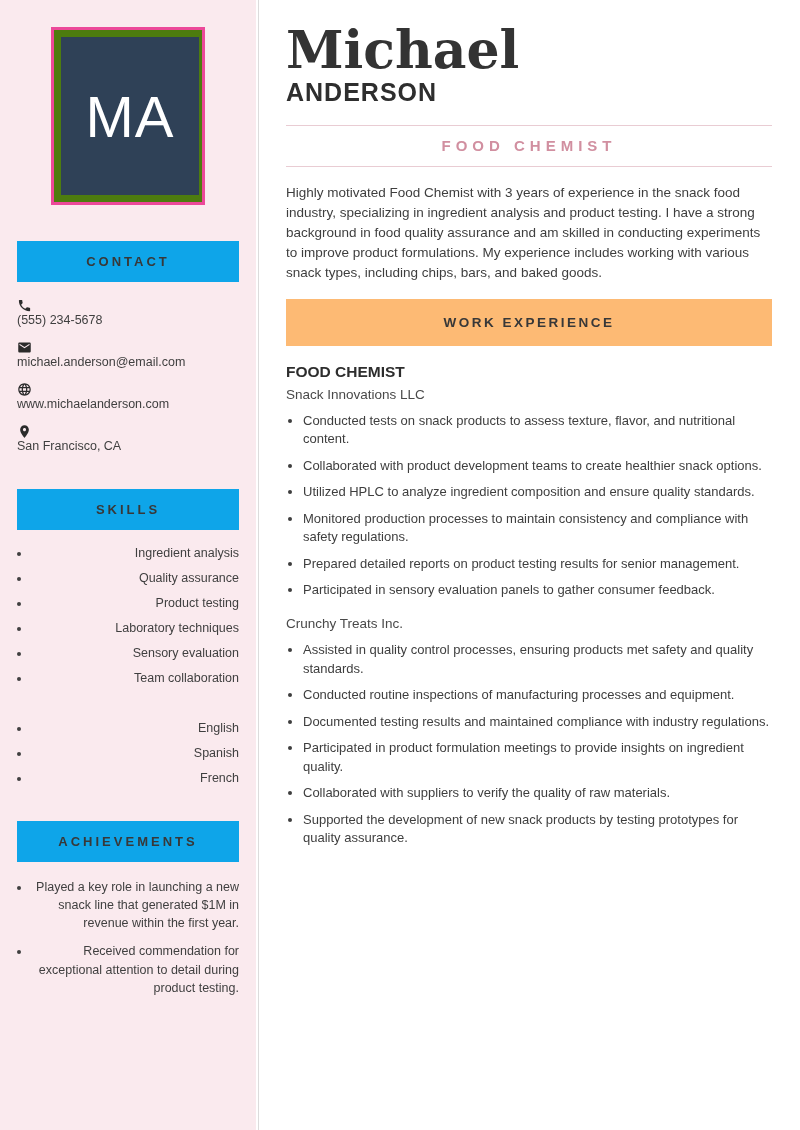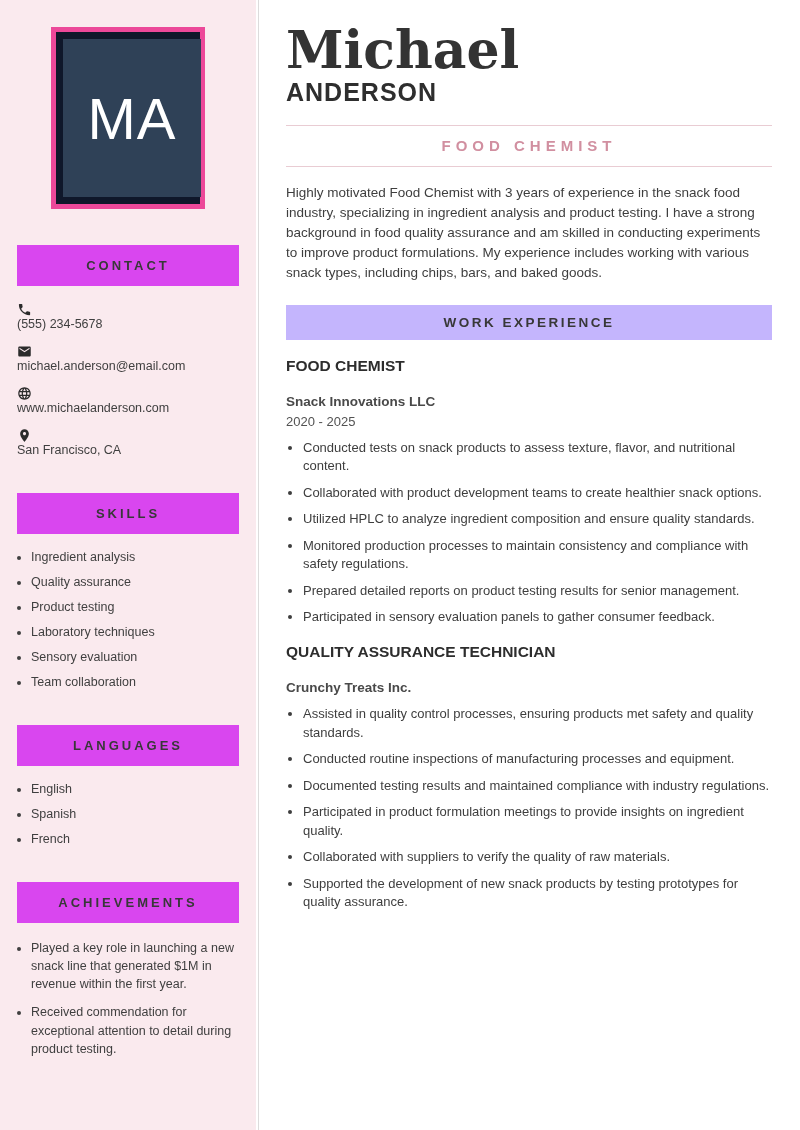--- a/index.html
+++ b/index.html
@@ -22,39 +22,39 @@
   }
   .v-divider {
     position: absolute;
     left: 258px; top: 0;
     width: 1px; height: 1130px;
     background: #dcdcdc;
   }
   .monogram-frame {
     width: 154px;
     margin: 0 auto;
-    background: #0f172a;
-    border: 5px solid #ec4899;
+    background: #4d7c0f;
+    border: 3px solid #ec4899;
     padding: 7px;
   }
   .monogram-box {
     width: 138px; height: 158px;
     background: #2f4157;
     display: flex; align-items: center; justify-content: center;
   }
   .monogram-text {
     color: #ffffff;
     font-size: 58px;
     font-weight: 500;
     letter-spacing: 1px;
   }
   .side-section { margin-top: 36px; }
   .side-header {
     margin: 0 17px;
-    background: #d946ef;
+    background: #0ea5e9;
     text-align: center;
     font-size: 13px;
     font-weight: 700;
     letter-spacing: 3px;
     color: #383838;
     padding: 13px 4px;
   }
   .contact-list { margin: 16px 17px 0 17px; }
   .contact-row {
     display: flex; 
@@ -72,20 +72,21 @@
 
   .side-list {
     margin: 16px 17px 0 17px;
     padding-left: 14px;
     list-style: disc;
   }
   .side-list li {
     font-size: 12.5px;
     color: #3f3f3f;
     margin-bottom: 11px;
+    text-align: right;
   }
   .edu-text {
     margin: 14px 17px 0 17px;
     font-size: 12.5px;
     font-weight: 700;
     color: #333333;
     line-height: 1.45;
     letter-spacing: 0.2px;
   }
   .ach-list li { line-height: 1.45; margin-bottom: 10px; }
@@ -124,40 +125,39 @@
     font-weight: 700;
     letter-spacing: 5px;
   }
   .summary {
     margin-top: 16px;
     font-size: 13.5px;
     line-height: 1.48;
     color: #3e3e3e;
   }
   .work-band {
-    margin-top: 22px;
-    background: #c4b5fd;
+    margin-top: 16px;
+    background: #fdba74;
     text-align: center;
-    padding: 10px 0;
+    padding: 16px 0;
     font-size: 13.5px;
     font-weight: 700;
     letter-spacing: 2.5px;
     color: #383838;
   }
   .job { margin-top: 17px; }
   .job-title {
     font-size: 15.5px;
     font-weight: 700;
     color: #2d2d2d;
   }
   .job-company {
     font-size: 13.5px;
     color: #494949;
-    margin-top: 19px;
-    font-weight: bold;
+    margin-top: 6px;
   }
   .job-dates {
     font-size: 13px;
     color: #525252;
     margin-top: 5px;
   }
   .job-bullets {
     margin-top: 10px;
     padding-left: 17px;
     list-style: disc;
@@ -224,21 +224,20 @@
       <li>Ingredient analysis</li>
       <li>Quality assurance</li>
       <li>Product testing</li>
       <li>Laboratory techniques</li>
       <li>Sensory evaluation</li>
       <li>Team collaboration</li>
     </ul>
   </div>
 
   <div class="side-section">
-    <div class="side-header">LANGUAGES</div>
     <ul class="side-list">
       <li>English</li>
       <li>Spanish</li>
       <li>French</li>
     </ul>
   </div>
 
 
   <div class="side-section">
     <div class="side-header">ACHIEVEMENTS</div>
@@ -262,33 +261,31 @@
     <span class="role">FOOD CHEMIST</span>
   </div>
 
   <p class="summary">Highly motivated Food Chemist with 3 years of experience in the snack food industry, specializing in ingredient analysis and product testing. I have a strong background in food quality assurance and am skilled in conducting experiments to improve product formulations. My experience includes working with various snack types, including chips, bars, and baked goods.</p>
 
   <div class="work-band">WORK EXPERIENCE</div>
 
   <div class="job">
     <div class="job-title">FOOD CHEMIST</div>
     <div class="job-company">Snack Innovations LLC</div>
-    <div class="job-dates">2020 - 2025</div>
     <ul class="job-bullets">
       <li>Conducted tests on snack products to assess texture, flavor, and nutritional content.</li>
       <li>Collaborated with product development teams to create healthier snack options.</li>
       <li>Utilized HPLC to analyze ingredient composition and ensure quality standards.</li>
       <li>Monitored production processes to maintain consistency and compliance with safety regulations.</li>
       <li>Prepared detailed reports on product testing results for senior management.</li>
       <li>Participated in sensory evaluation panels to gather consumer feedback.</li>
     </ul>
   </div>
 
   <div class="job">
-    <div class="job-title">QUALITY ASSURANCE TECHNICIAN</div>
     <div class="job-company">Crunchy Treats Inc.</div>
     <ul class="job-bullets">
       <li>Assisted in quality control processes, ensuring products met safety and quality standards.</li>
       <li>Conducted routine inspections of manufacturing processes and equipment.</li>
       <li>Documented testing results and maintained compliance with industry regulations.</li>
       <li>Participated in product formulation meetings to provide insights on ingredient quality.</li>
       <li>Collaborated with suppliers to verify the quality of raw materials.</li>
       <li>Supported the development of new snack products by testing prototypes for quality assurance.</li>
     </ul>
   </div>

